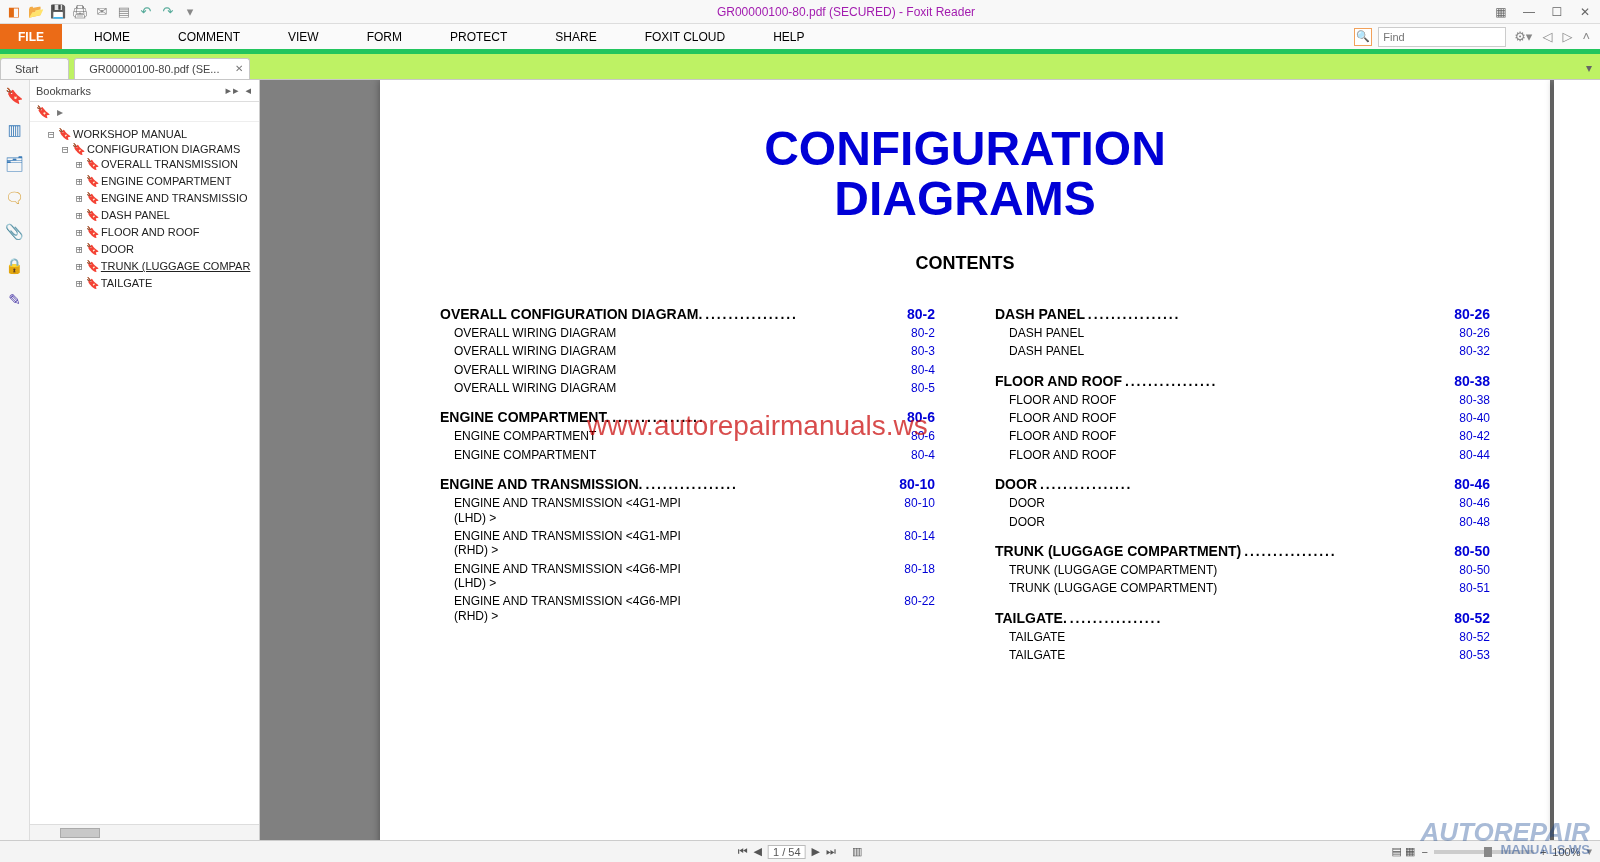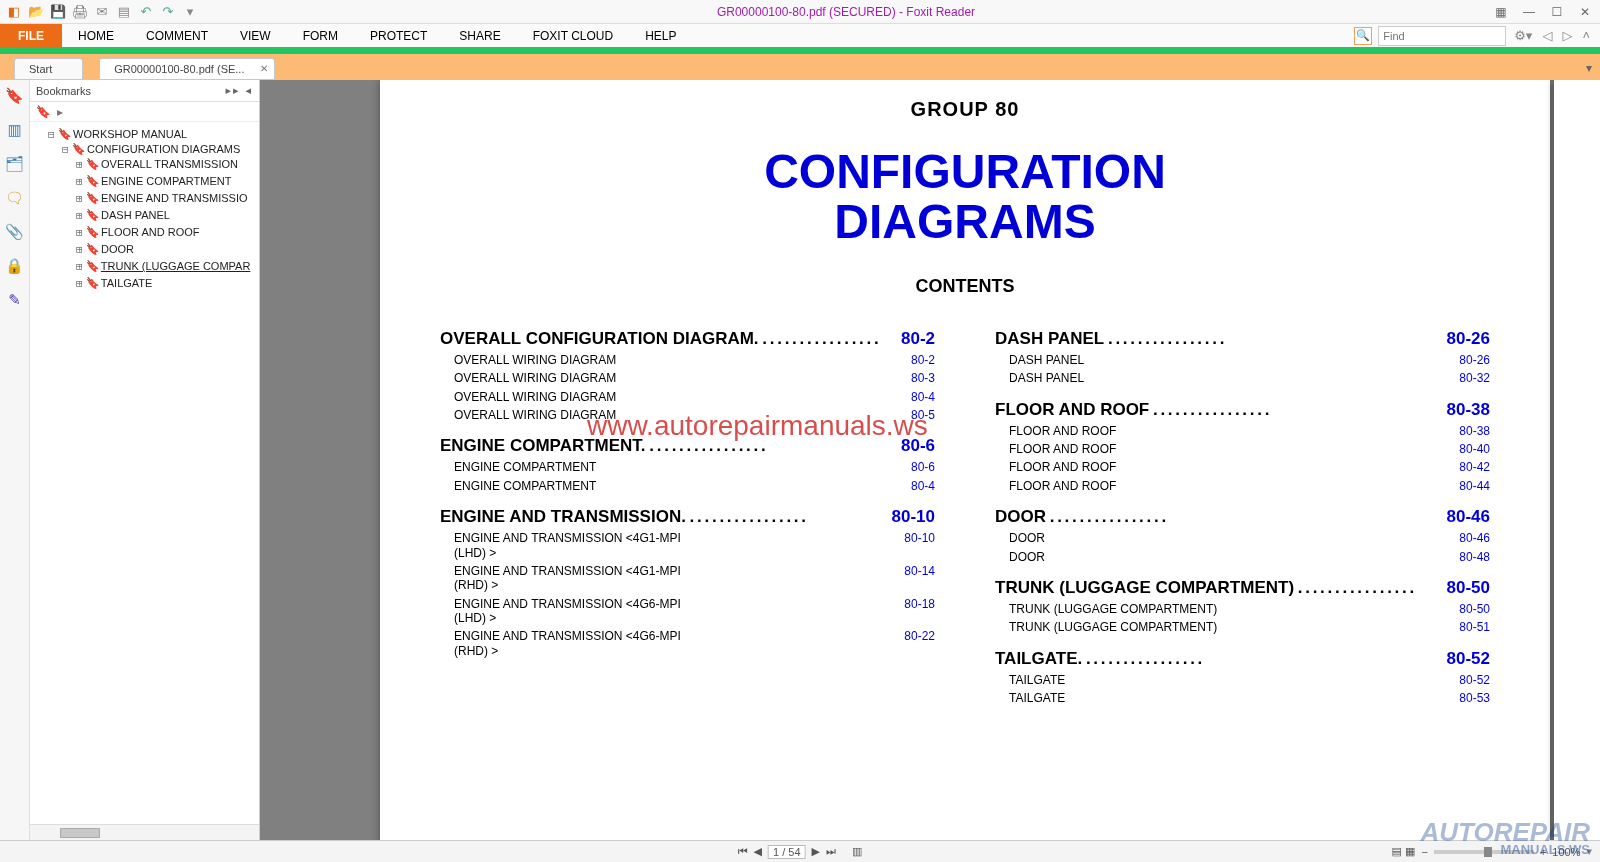--- a/index.html
+++ b/index.html
@@ -6,30 +6,30 @@
 body { font-family: "Segoe UI", Tahoma, Arial, sans-serif; font-size: 12px; background: #f0f0f0; width: 1600px; height: 862px; overflow: hidden; position: relative; }
 
 
 .quick-strip { height: 24px; background: #f8f8f8; display: flex; align-items: center; padding: 0 4px; border-bottom: 1px solid #ddd; }
 .quick-strip .ql { width: 20px; height: 20px; margin-right: 2px; display: inline-flex; align-items: center; justify-content: center; font-size: 13px; }
 .quick-strip .title-center { flex: 1; text-align: center; color: #a21caf; font-size: 12px; }
 .quick-strip .win-btns { display: flex; gap: 6px; }
 .quick-strip .win-btns span { width: 22px; height: 16px; display: inline-flex; align-items: center; justify-content: center; color: #666; }
 
 
-.ribbon { background: #fafafa; border-bottom: 7px solid #22c55e; height: 30px; display: flex; align-items: stretch; }
+.ribbon { background: #fafafa; border-bottom: 5px solid #22c55e; height: 30px; display: flex; align-items: stretch; gap: 16px; }
 .ribbon .file-tab { background: #eb6b17; color: #fff; font-weight: bold; padding: 0 18px; display: flex; align-items: center; font-size: 12px; }
 .ribbon .rtab { padding: 0 16px; display: flex; align-items: center; color: #000000; font-size: 12px; }
 .ribbon .ribbon-right { margin-left: auto; display: flex; align-items: center; padding-right: 8px; gap: 6px; }
 .ribbon .search-ic { width: 18px; height: 18px; background: #fff; border: 1px solid #f2a15a; display: flex; align-items: center; justify-content: center; font-size: 11px; color: #e88b3e; }
 .ribbon input.find { width: 128px; height: 20px; border: 1px solid #ccc; font-size: 11px; padding: 0 4px; }
 .ribbon .gear, .ribbon .navarr { color: #888; font-size: 13px; padding: 0 2px; }
 
 
-.doc-tabs { background: #fdba74; height: 26px; border-bottom: 1px solid #c7c7c7; display: flex; align-items: flex-end; padding-left: 14px; gap: 16px; }
+.doc-tabs { background: #bef264; height: 26px; border-bottom: 1px solid #c7c7c7; display: flex; align-items: flex-end; gap: 5px; }
 .doc-tabs .dtab { background: #f9f9f9; border: 1px solid #c7c7c7; border-bottom: none; padding: 4px 30px 4px 14px; font-size: 11px; color: #444; position: relative; border-radius: 3px 3px 0 0; }
 .doc-tabs .dtab.active { background: #fff; }
 .doc-tabs .dtab .close { position: absolute; right: 6px; top: 4px; color: #777; font-size: 10px; }
 .doc-tabs .arrow-drop { margin-left: auto; padding: 4px 8px; color: #666; }
 
 
 .main { display: flex; height: calc(862px - 24px - 30px - 26px - 22px); background: #fff; }
 
 
 .bm-panel { width: 260px; border-right: 1px solid #ccc; display: flex; }
@@ -52,21 +52,21 @@
 .viewer { flex: 1; background: #808080; position: relative; overflow: hidden; }
 .page { position: absolute; background: #fff; box-shadow: 0 0 8px rgba(0,0,0,.4); }
 .page.main-page { left: 120px; top: 0; width: 1170px; height: 790px; padding: 18px 60px 0 60px; }
 .page.side-strip { left: 1294px; top: 0; width: 240px; height: 790px; }
 
 .grp { text-align: center; font: bold 20px Arial; letter-spacing: 1px; }
 .big-title { text-align: center; font: bold 48px Arial; color: #0000d6; margin: 26px 0 8px 0; line-height: 1.05; }
 .contents-h { text-align: center; font: bold 18px Arial; margin: 28px 0 18px 0; }
 .cols { display: flex; gap: 60px; }
 .col { flex: 1; font-family: Arial; }
-.sec-h { font-weight: bold; font-size: 17px; display: flex; margin-top: 14px; }
+.sec-h { font-weight: bold; font-size: 14px; display: flex; margin-top: 14px; }
 .sec-h .pg { margin-left: auto; color: #0000d6; font-weight: bold; }
 .row { font-size: 12px; display: flex; padding-left: 14px; margin-top: 4px; line-height: 1.2; }
 .row .lbl { max-width: 260px; }
 .row .pg { margin-left: auto; color: #0000d6; }
 .dots::after { content: " . . . . . . . . . . . . . . . ."; color: #000; letter-spacing: -1px; }
 
 .watermark { position: absolute; left: 207px; top: 330px; font: 28px Arial; color: rgba(200,0,0,.7); pointer-events: none; }
 .corner-logo { position: absolute; right: 10px; bottom: 6px; font: italic bold 26px Arial; color: rgba(10,60,140,.35); text-align: right; line-height: .9; pointer-events:none;}
 .corner-logo small{ font-size:13px; font-style:normal; display:block; color: rgba(10,60,140,.45);}
 
@@ -172,21 +172,20 @@
         </ul>
       </div>
       <div class="bm-scroll">
           <span class="thumb"></span>
         </div>
     </div>
   </div>
 
   <div class="viewer">
     <div class="page main-page">
-      <div class="grp">GROUP 80</div>
       <div class="big-title">
         <span>CONFIGURATION</span><br><span>DIAGRAMS</span>
       </div>
       <div class="contents-h">CONTENTS</div>
       <div class="cols">
         <div class="col" id="col-left">
             <div class="sec-h">
               <span class="dots">OVERALL CONFIGURATION DIAGRAM.</span>
               <span class="pg">80-2</span>
             </div>

